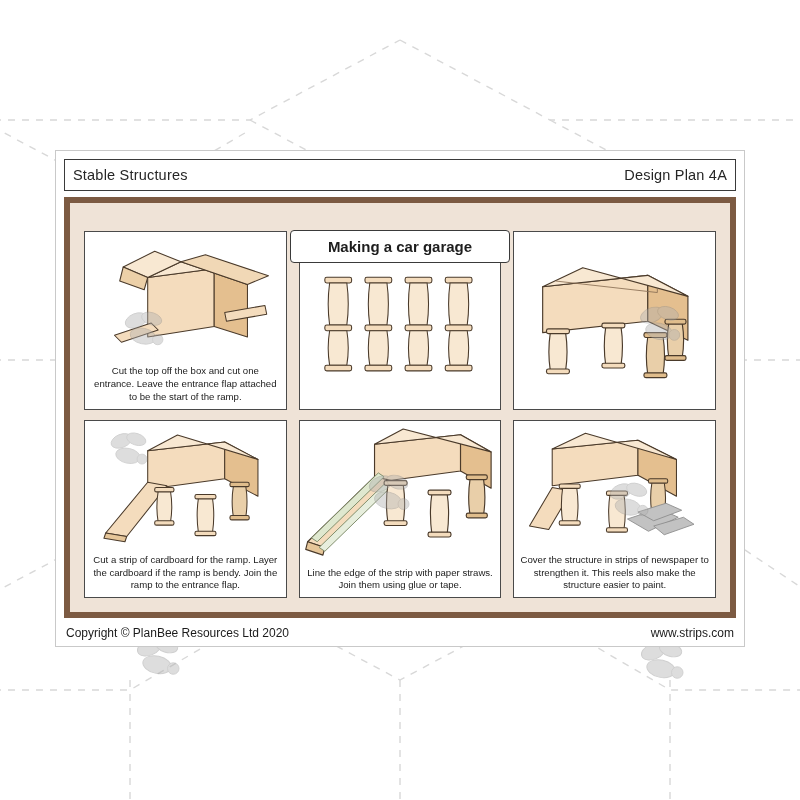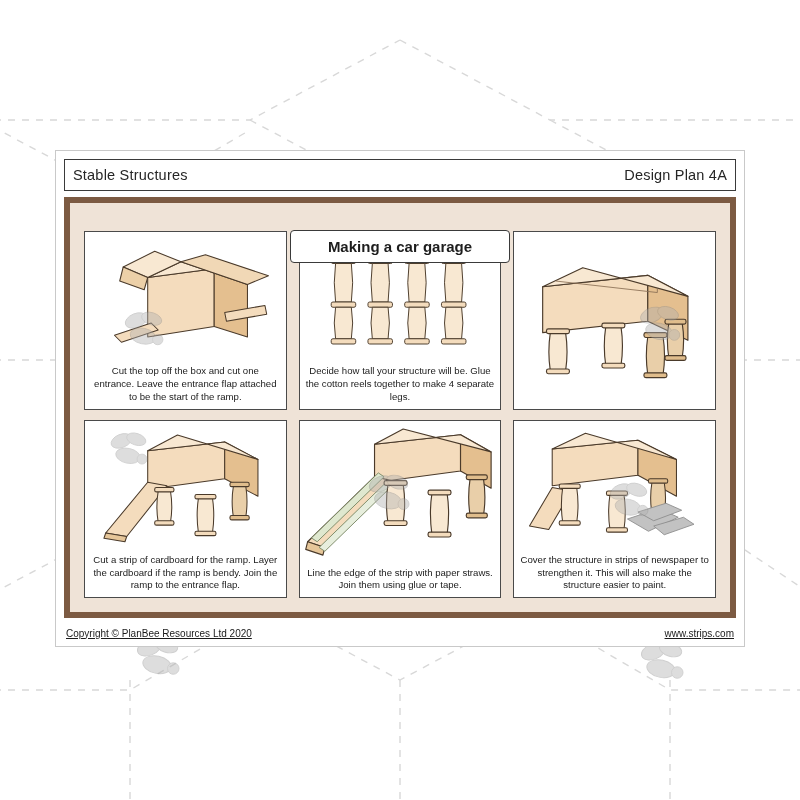--- a/index.html
+++ b/index.html
@@ -141,23 +141,22 @@
   
   .footer {
     position: absolute;
     left: 10px;
     right: 10px;
     bottom: 5px;
     height: 16px;
     display: flex;
     align-items: center;
     justify-content: space-between;
-    font-size: 10px;
+    font-size: 12px;
     color: #1b1b1b;
-    text-decoration: underline;
   }
   .footer .right { color: #1b1b1b; }
 
   
   .bee { position: absolute; opacity: .42; }
 </style>
 </head>
 <body>
 
 <div id="stage">
@@ -292,21 +291,20 @@
               </svg>
               <svg class="bee" style="left:52px; top:-14px; width:58px; height:44px;" viewBox="0 0 60 46">
                 <g fill="#b0b0b0" stroke="#8d8d8d" stroke-width="1">
                   <ellipse cx="22" cy="12" rx="13" ry="8" transform="rotate(-22 22 12)"></ellipse>
                   <ellipse cx="40" cy="10" rx="12" ry="7" transform="rotate(18 40 10)"></ellipse>
                   <ellipse cx="30" cy="30" rx="15" ry="9" transform="rotate(12 30 30)"></ellipse>
                   <circle cx="47" cy="34" r="6"></circle>
                 </g>
               </svg>
             </div>
-            <div class="cell-cap">Decide how tall your structure will be.  Glue the cotton reels together to make 4 separate legs.</div>
           </div>
 
           <div class="cell">
             <div class="cell-art">
               <svg viewBox="0 0 210 150" preserveAspectRatio="xMidYMid meet">
                 <g stroke="#4a3a2a" stroke-width="1.2" stroke-linejoin="round">
 
                   <polygon points="30,40 140,28 140,76 30,88" fill="#f4dcbd"></polygon>
                   <polygon points="140,28 182,50 182,96 140,76" fill="#e4bf8f"></polygon>
                   <polygon points="30,40 72,20 182,50 140,28" fill="#f8e8d2"></polygon>
@@ -467,21 +465,21 @@
               </svg>
               <svg class="bee" style="left:88px; top:60px; width:52px; height:40px;" viewBox="0 0 60 46">
                 <g fill="#b0b0b0" stroke="#8d8d8d" stroke-width="1">
                   <ellipse cx="22" cy="12" rx="13" ry="8" transform="rotate(-22 22 12)"></ellipse>
                   <ellipse cx="40" cy="10" rx="12" ry="7" transform="rotate(18 40 10)"></ellipse>
                   <ellipse cx="30" cy="30" rx="15" ry="9" transform="rotate(12 30 30)"></ellipse>
                   <circle cx="47" cy="34" r="6"></circle>
                 </g>
               </svg>
             </div>
-            <div class="cell-cap">Cover the structure in strips of newspaper to strengthen it.  This will also make the structure easier to paint.</div>
+            <div class="cell-cap">Cover the structure in strips of newspaper to strengthen it.  This reels also make the structure easier to paint.</div>
           </div>
 
         </div>
       </div>
     </div>
 
     <div class="footer">
       <div class="left">Copyright © PlanBee Resources Ltd 2020</div>
       <div class="right">www.strips.com</div>
     </div>

